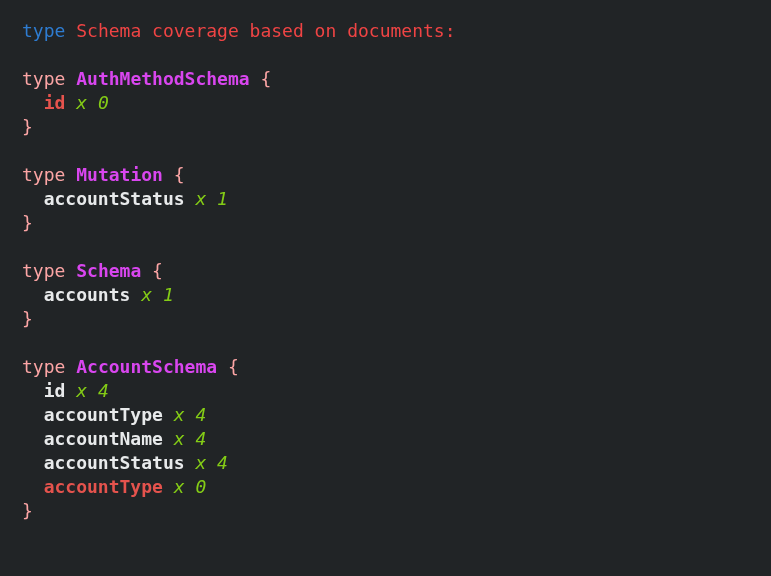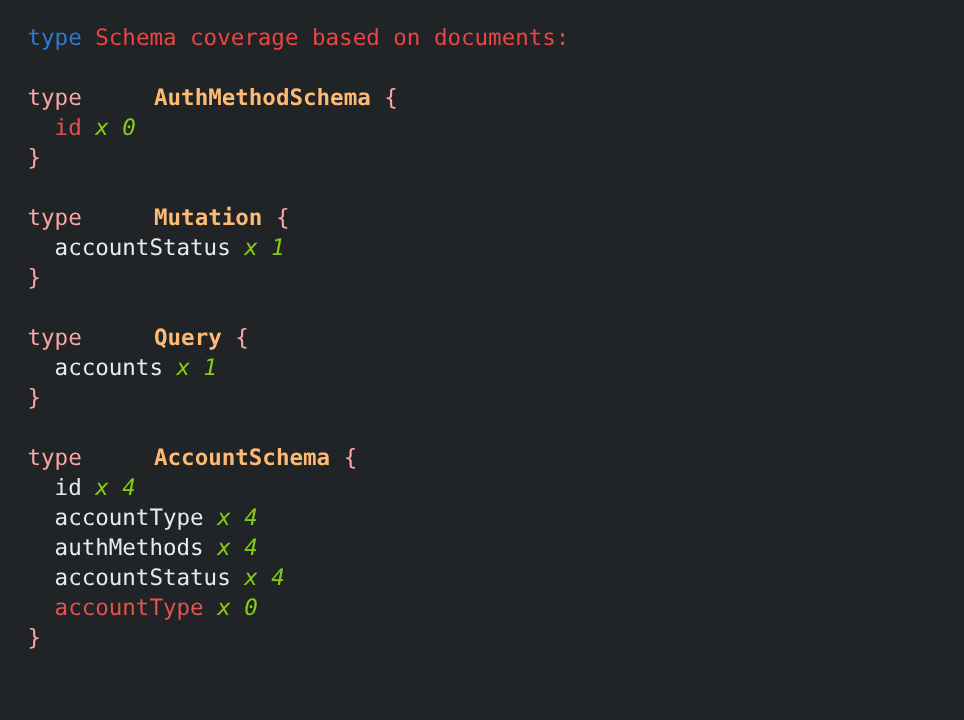--- a/index.html
+++ b/index.html
@@ -28,28 +28,27 @@
   .kw, .punct {
     color: #fca5a5;
   }
   .msg {
     color: #ef4444;
   }
   .info-level {
     color: #2e7cd1;
   }
   .tname {
-    color: #fdba74;
+    color: #d946ef;
     font-weight: bold;
-    margin-left: 47px;
   }
   .field { padding-left: 2ch; }
   .fname {
     color: #e8eaeb;
-    font-weight: normal;
+    font-weight: bold;
     text-align: right;
   }
   .fname[data-state="missing"] {
     color: #e5534d;
   }
   .count {
     color: #84cc16;
     font-style: italic;
   }
 </style>
@@ -72,30 +71,30 @@
 
   <div>
     <div class="line"><span class="kw">type</span> <span class="tname">Mutation</span> <span class="punct">{</span></div>
     <div class="line field"><span class="fname" data-state="covered">accountStatus</span> <span class="count">x 1</span></div>
     <div class="line"><span class="punct">}</span></div>
   </div>
 
   <div class="line blank"></div>
 
   <div>
-    <div class="line"><span class="kw">type</span> <span class="tname">Query</span> <span class="punct">{</span></div>
+    <div class="line"><span class="kw">type</span> <span class="tname">Schema</span> <span class="punct">{</span></div>
     <div class="line field"><span class="fname" data-state="covered">accounts</span> <span class="count">x 1</span></div>
     <div class="line"><span class="punct">}</span></div>
   </div>
 
   <div class="line blank"></div>
 
   <div>
     <div class="line"><span class="kw">type</span> <span class="tname">AccountSchema</span> <span class="punct">{</span></div>
     <div class="line field"><span class="fname" data-state="covered">id</span> <span class="count">x 4</span></div>
     <div class="line field"><span class="fname" data-state="covered">accountType</span> <span class="count">x 4</span></div>
-    <div class="line field"><span class="fname" data-state="covered">authMethods</span> <span class="count">x 4</span></div>
+    <div class="line field"><span class="fname" data-state="covered">accountName</span> <span class="count">x 4</span></div>
     <div class="line field"><span class="fname" data-state="covered">accountStatus</span> <span class="count">x 4</span></div>
     <div class="line field"><span class="fname" data-state="missing">accountType</span> <span class="count">x 0</span></div>
     <div class="line"><span class="punct">}</span></div>
   </div>
 
 </div>
 
 </body></html>

